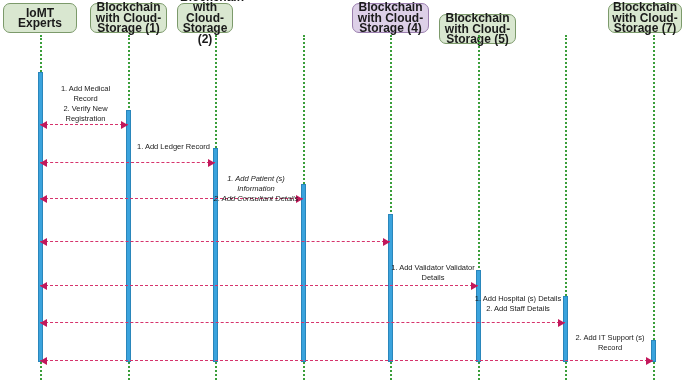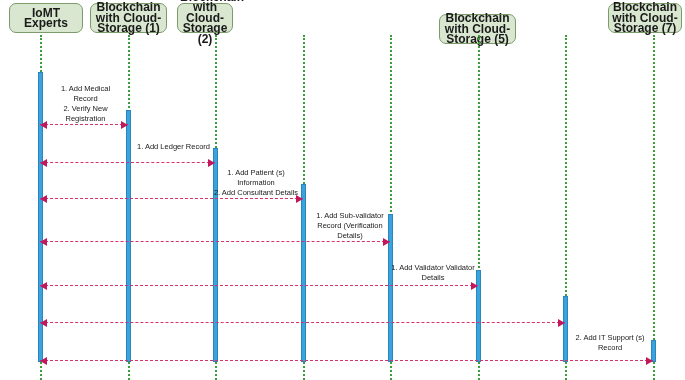--- a/index.html
+++ b/index.html
@@ -77,30 +77,34 @@
     font-size: 7.5px;
     line-height: 10px;
     color: #1a1a1a;
     white-space: pre-line;
   }
 </style>
 </head>
 <body>
 
 <div id="diagram">
-    <div class="participant-box" style="left: 3px; top: 3px; width: 74px; height: 30px; margin-left: 6px;">
+    <div class="participant-box" style="left: 3px; top: 3px; width: 74px; height: 30px;">
       <span class="participant-label">IoMT Experts</span>
     </div>
     <div class="participant-box" style="left: 90px; top: 3px; width: 77px; height: 30px;">
       <span class="participant-label">Blockchain with
 Cloud-Storage (1)</span>
     </div>
     <div class="participant-box" style="left: 177px; top: 3px; width: 56px; height: 30px;">
       <span class="participant-label">Blockchain with
 Cloud-Storage (2)</span>
+    </div>
+    <div class="participant-box purple" style="left: 352px; top: 3px; width: 77px; height: 30px;">
+      <span class="participant-label">Blockchain with
+Cloud-Storage (4)</span>
     </div>
     <div class="participant-box" style="left: 439px; top: 3px; width: 77px; height: 30px; margin-top: 11px;">
       <span class="participant-label">Blockchain with
 Cloud-Storage (5)</span>
     </div>
     <div class="participant-box" style="left: 608px; top: 3px; width: 74px; height: 30px;">
       <span class="participant-label">Blockchain with
 Cloud-Storage (7)</span>
     </div>
     <div class="lifeline" style="left: 40px; top: 35px; height: 345px;"></div>
@@ -126,35 +130,34 @@
 Record
 2. Verify New
 Registration</div>
     <div class="msg-line" style="left: 40px; top: 162px; width: 175px;"></div>
     <div class="arrow-head right" style="left: 208px; top: 159px;"></div>
     <div class="arrow-head left" style="left: 40px; top: 159px;"></div>
     <div class="msg-label" style="left: 131px; top: 142px; width: 85px;">1. Add Ledger Record</div>
     <div class="msg-line" style="left: 40px; top: 198px; width: 263px;"></div>
     <div class="arrow-head right" style="left: 296px; top: 195px;"></div>
     <div class="arrow-head left" style="left: 40px; top: 195px;"></div>
-    <div class="msg-label" style="left: 208px; top: 168px; width: 96px;">1. Add Patient (s)
+    <div class="msg-label" style="left: 208px; top: 174px; width: 96px; font-style: italic;">1. Add Patient (s)
 Information
 2. Add Consultant Details</div>
     <div class="msg-line" style="left: 40px; top: 241px; width: 350px;"></div>
     <div class="arrow-head right" style="left: 383px; top: 238px;"></div>
     <div class="arrow-head left" style="left: 40px; top: 238px;"></div>
-    <div class="msg-label" style="left: 307px; top: 211px; width: 86px;">1. Add Sub-validator
-Record (Verification
-Details)</div>
     <div class="msg-line" style="left: 40px; top: 285px; width: 438px;"></div>
     <div class="arrow-head right" style="left: 471px; top: 282px;"></div>
     <div class="arrow-head left" style="left: 40px; top: 282px;"></div>
     <div class="msg-label" style="left: 385px; top: 255px; width: 96px; margin-top: 8px;">1. Add Validator Validator
 Details</div>
     <div class="msg-line" style="left: 40px; top: 322px; width: 525px;"></div>
     <div class="arrow-head right" style="left: 558px; top: 319px;"></div>
     <div class="arrow-head left" style="left: 40px; top: 319px;"></div>
+    <div class="msg-label" style="left: 468px; top: 294px; width: 100px;">1. Add Hospital (s) Details
+2. Add Staff Details</div>
     <div class="msg-line" style="left: 40px; top: 360px; width: 613px;"></div>
     <div class="arrow-head right" style="left: 646px; top: 357px;"></div>
     <div class="arrow-head left" style="left: 40px; top: 357px;"></div>
     <div class="msg-label" style="left: 566px; top: 333px; width: 88px;">2. Add IT Support (s)
 Record</div>
   </div>
 
 </body></html>

